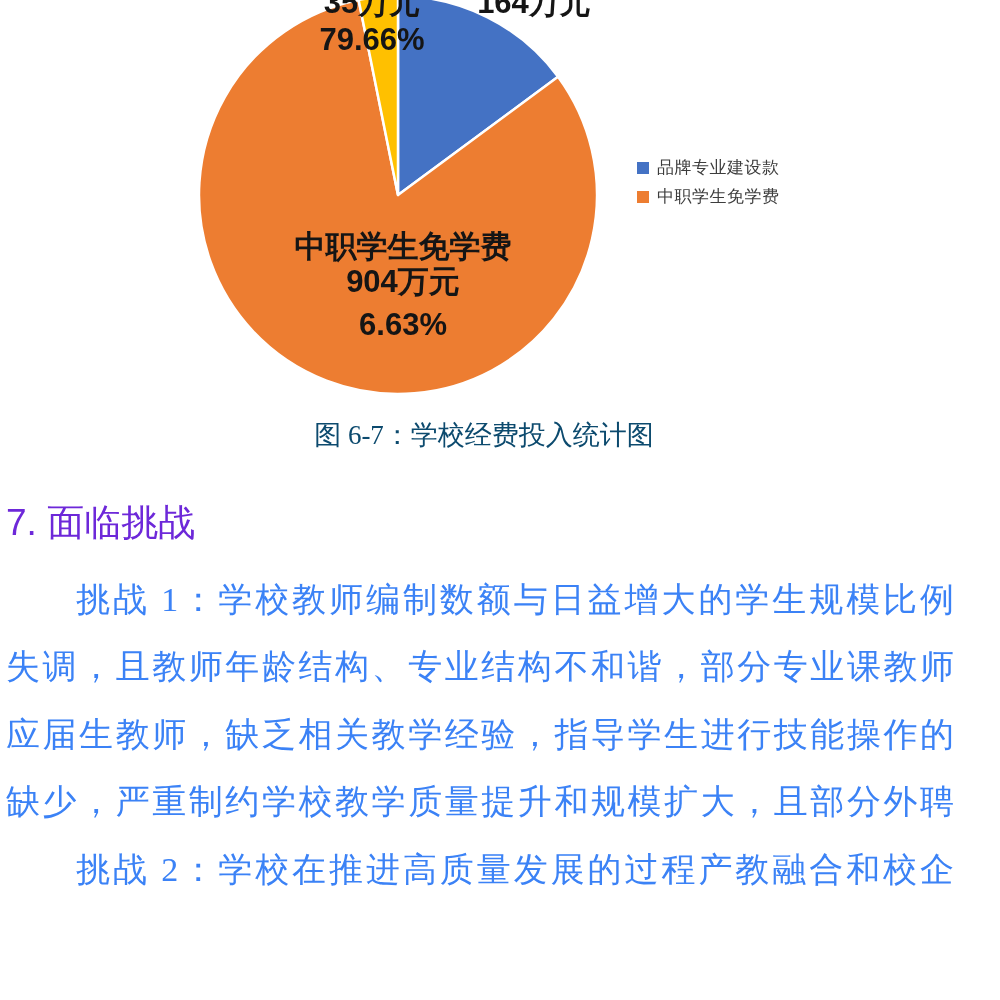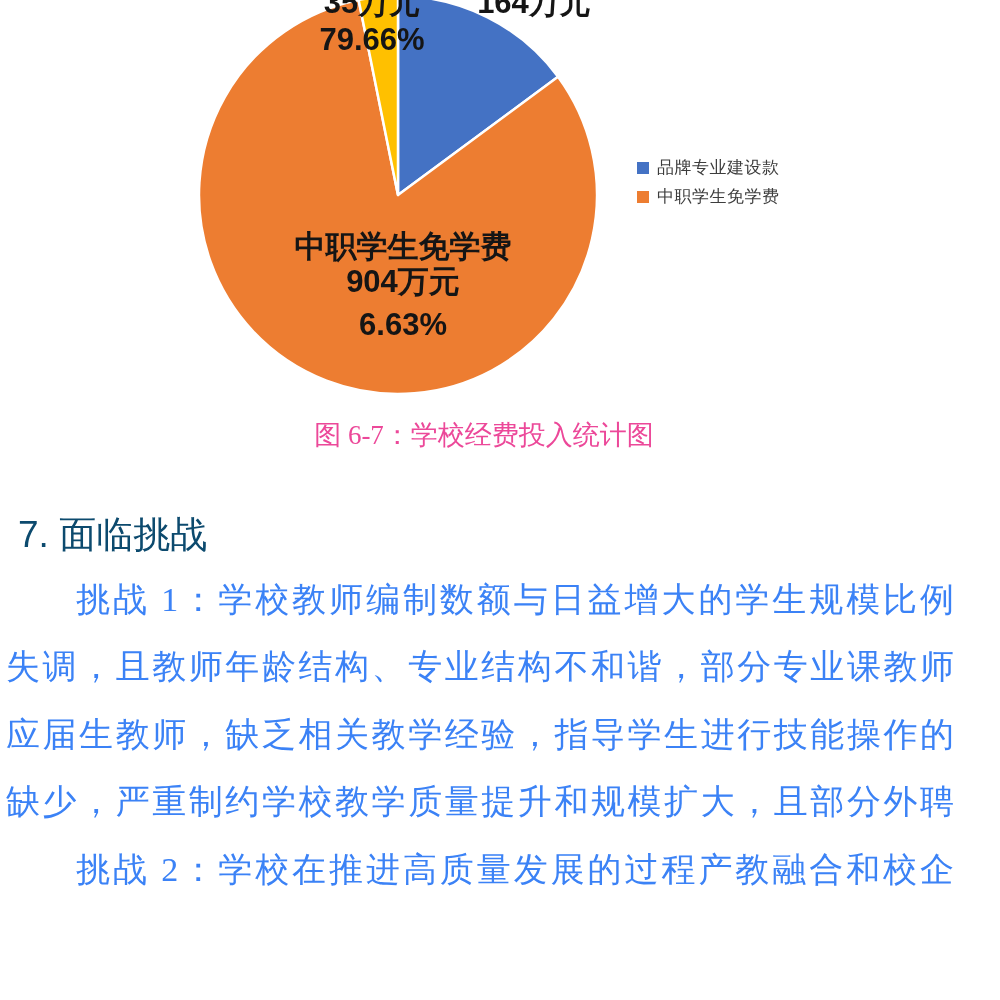--- a/index.html
+++ b/index.html
@@ -19,26 +19,26 @@
   .blue-label  { left:434px; width:200px; }
   .orange-label { left:248px; top:229px; width:310px; font-size:31px; line-height:35px; }
   .orange-label .pct { margin-top:8px; }
   .legend { position:absolute; left:637px; top:153px; }
   .legend-row { display:flex; align-items:center; height:29px; }
   .legend-swatch { width:12px; height:12px; margin-right:8px; flex:0 0 auto; }
   .legend-label { font-size:17px; color:#3d3d3d; letter-spacing:0.5px; }
   .caption {
     position:absolute; left:0; top:417px; width:968px;
     text-align:center; font-family:"Liberation Serif", serif;
-    font-size:27px; color:#ec4899;
+    font-size:27px; color:#0c4a6e;
   }
   .heading {
-    position:absolute; left:6px; top:498px; margin:12px;
+    position:absolute; left:6px; top:498px; margin:0;
     font-family:"Liberation Sans", sans-serif;
-    font-size:37px; font-weight:500; color:#0c4a6e;
+    font-size:37px; font-weight:500; color:#6d28d9;
   }
   .body-text {
     position:absolute; left:6px; top:566px; width:948px;
     font-family:"Liberation Serif", serif;
     font-size:34px; color:#3b82f6;
   }
   .body-line {
     height:67.4px; line-height:67.4px;
     text-align:justify; text-align-last:justify;
   }

